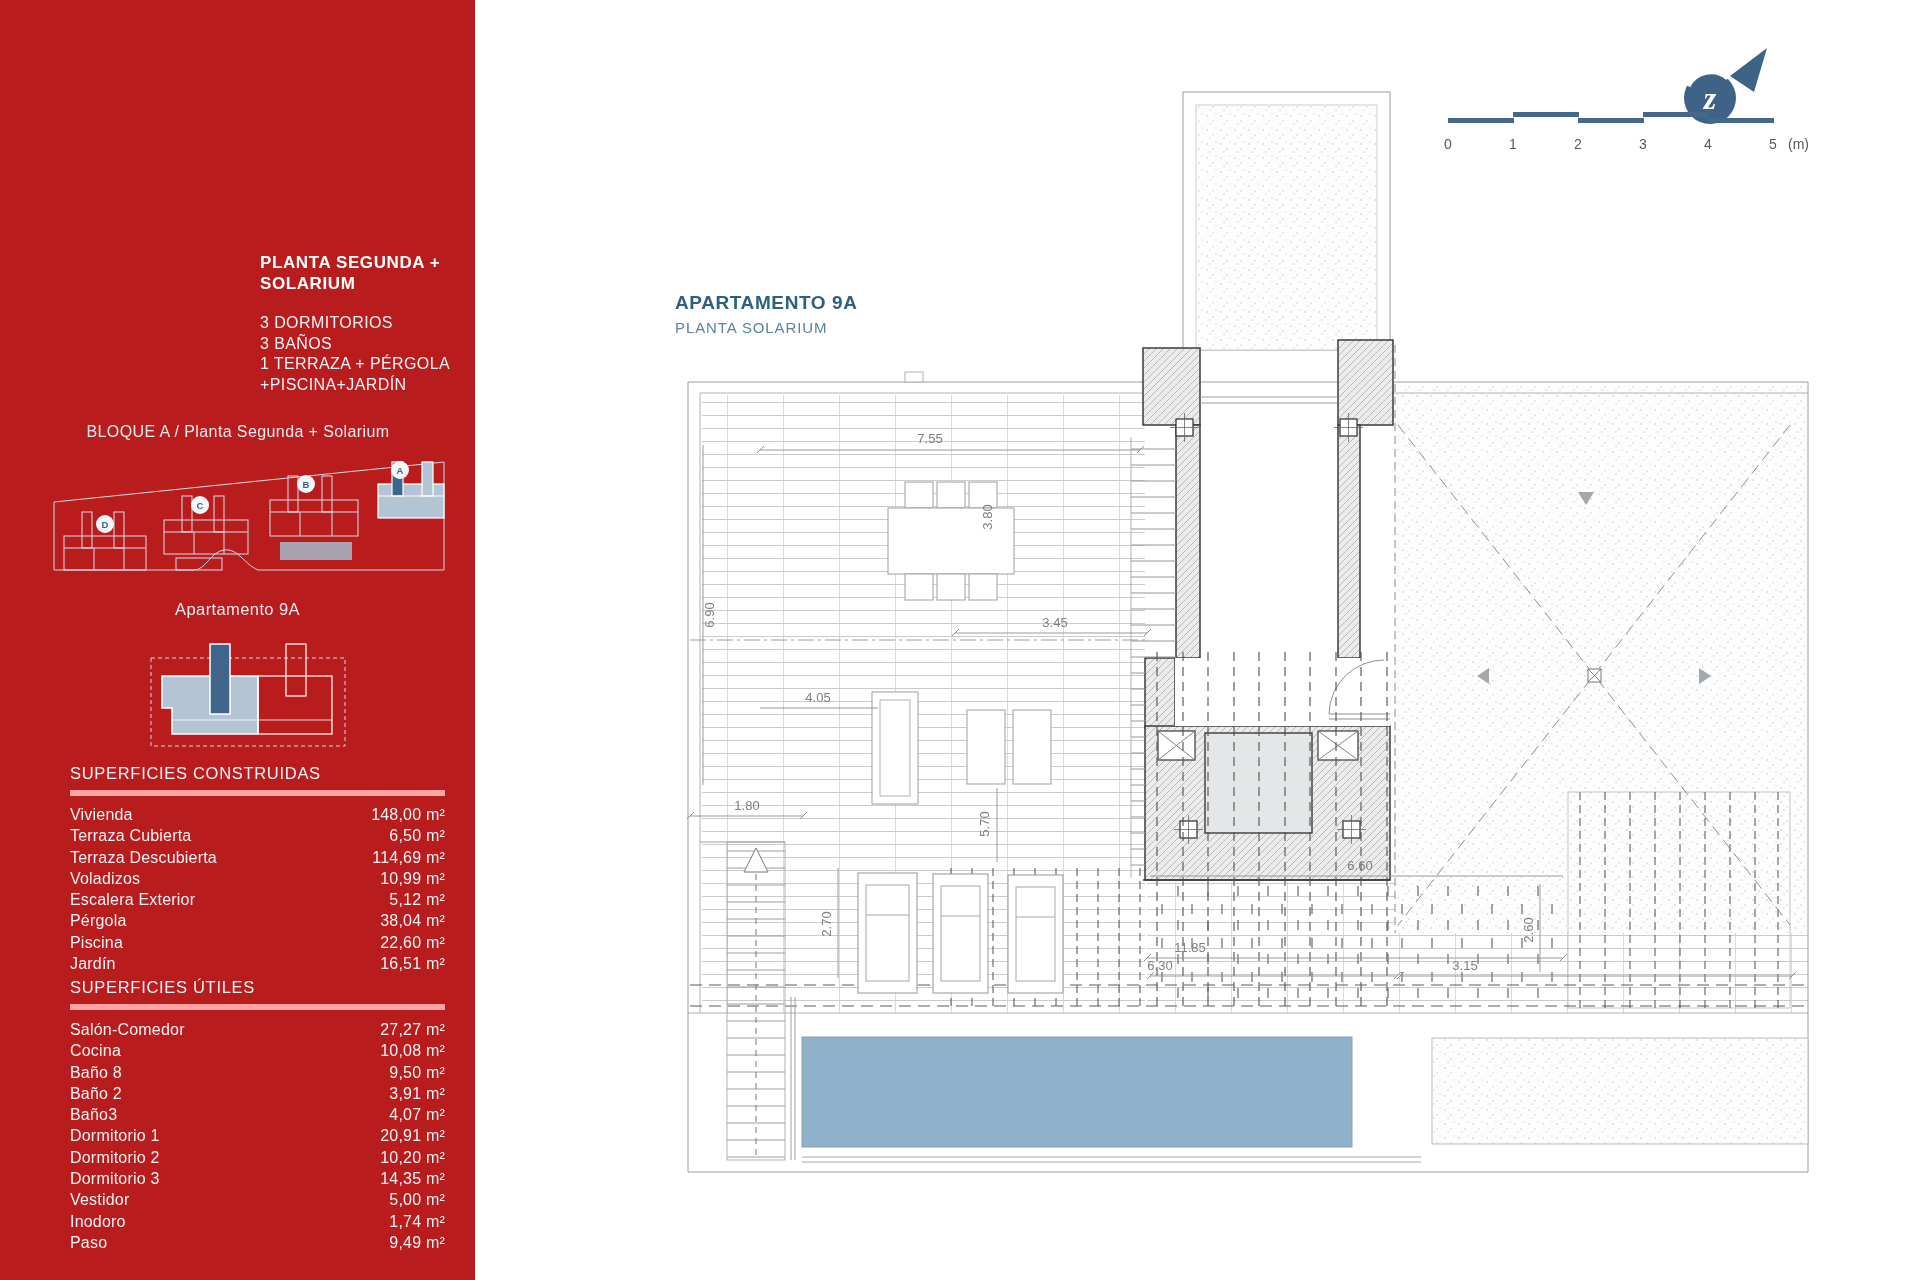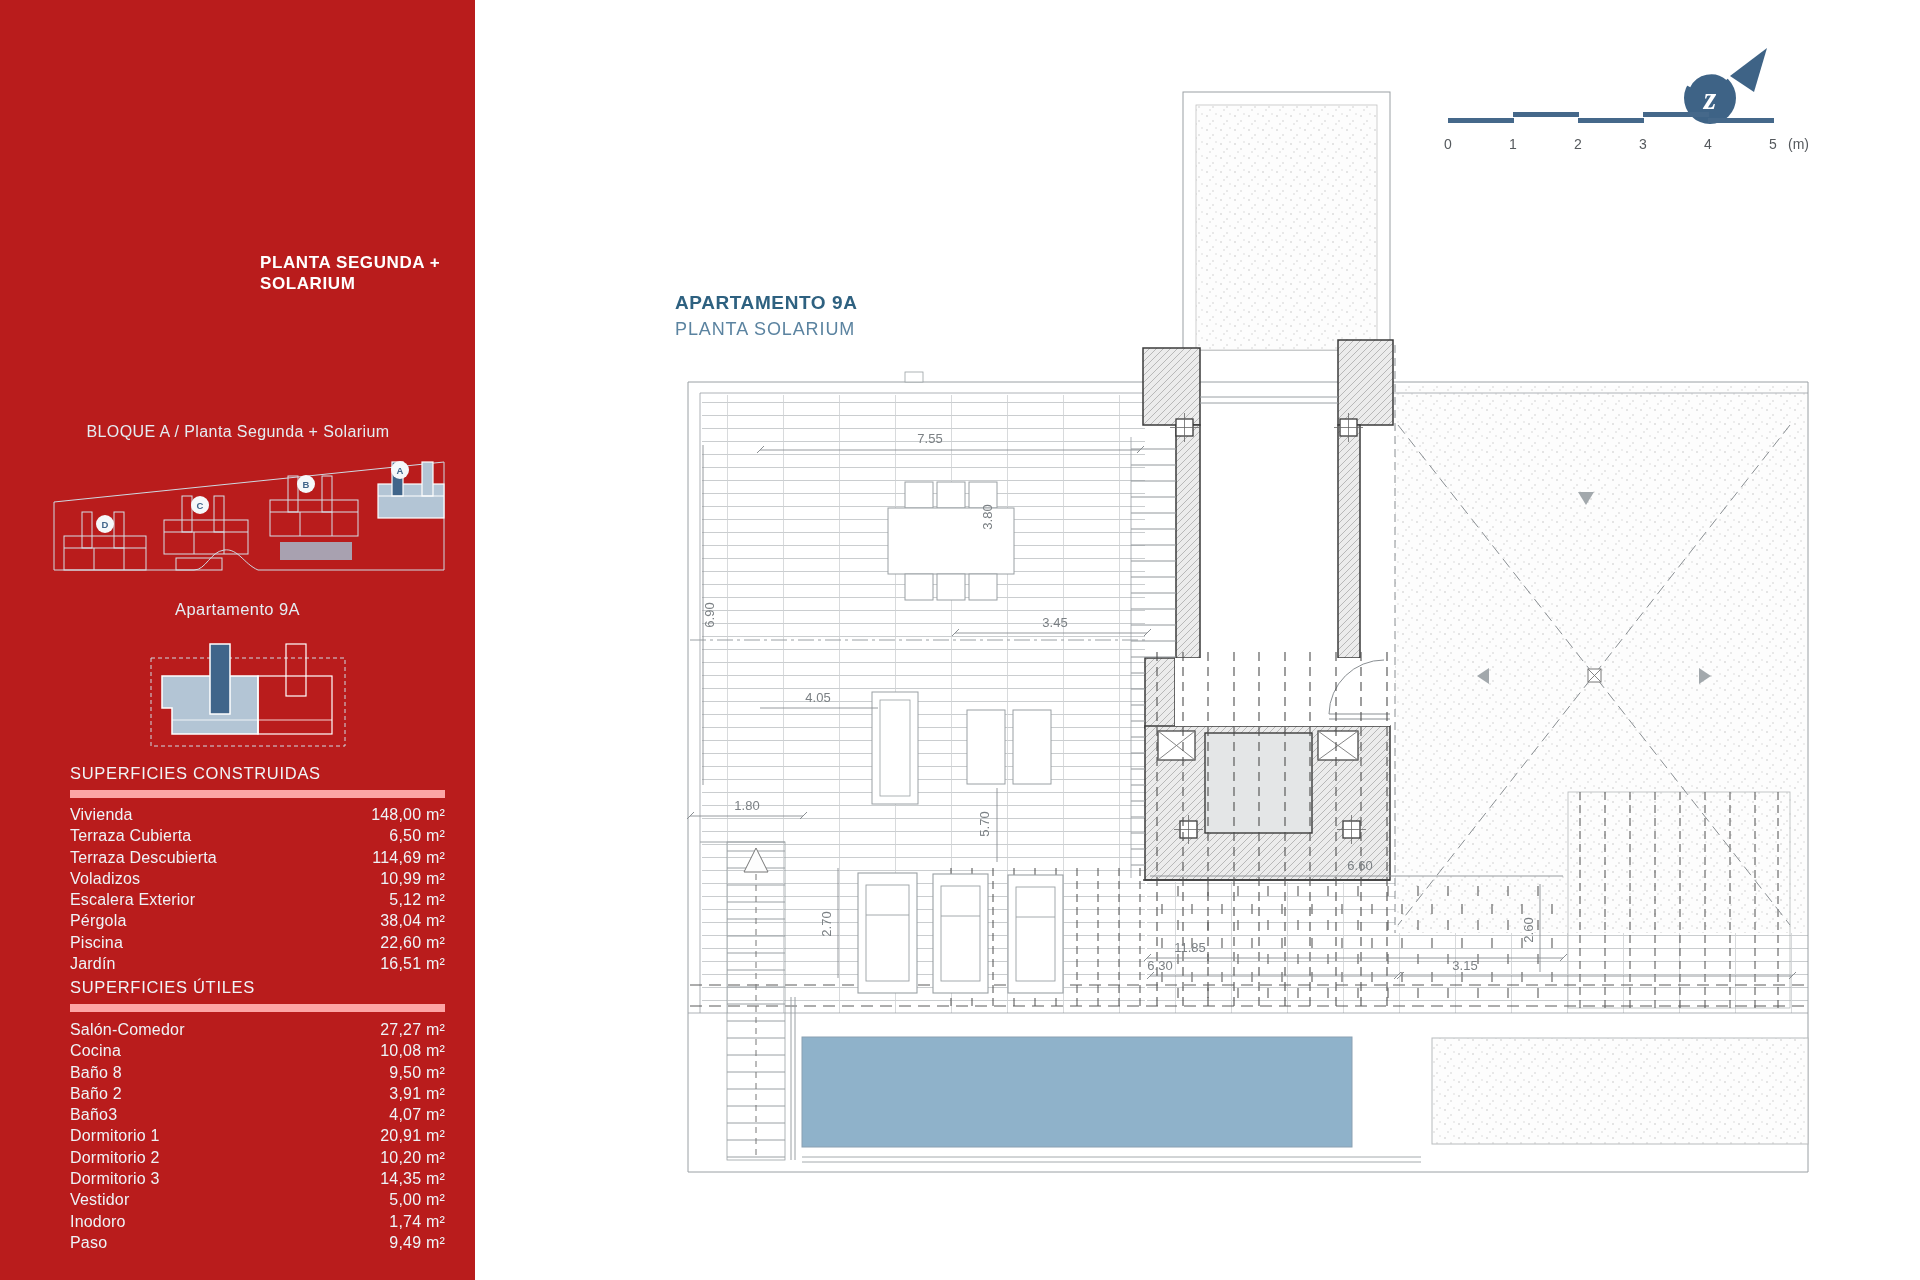--- a/index.html
+++ b/index.html
@@ -12,30 +12,30 @@
             line-height:21px;letter-spacing:.6px;color:#fff}
   .features{position:absolute;left:260px;top:313px;font-size:16px;line-height:20.5px;
             letter-spacing:.4px;font-weight:400;color:#f0f4f8}
   .block-label{position:absolute;left:28px;top:423px;width:420px;text-align:center;
                font-size:16px;font-weight:300;letter-spacing:.4px;color:#e4ecf2}
   .site-svg{position:absolute;left:48px;top:448px}
   .apt-label{position:absolute;left:0;top:600px;width:475px;text-align:center;
              font-size:16.5px;font-weight:300;letter-spacing:.4px;color:#e4ecf2}
   .unit-svg{position:absolute;left:148px;top:628px}
   .sb-heading{position:absolute;left:70px;width:375px;font-size:16.5px;font-weight:400;
-              letter-spacing:.7px;color:#f0f4f8;border-bottom:8px solid #fca5a5;padding-bottom:7px}
+              letter-spacing:.7px;color:#f0f4f8;border-bottom:6px solid #fca5a5;padding-bottom:7px}
   .tbl{position:absolute;left:70px;width:375px}
   .row{display:flex;justify-content:space-between;height:21.3px;font-size:16px;
        font-weight:300;letter-spacing:.2px;color:#eef3f7}
   .row .val{text-align:center}
 
   
   .plan-header{position:absolute;left:675px;top:292px}
   .plan-title{font-size:19px;font-weight:700;color:#2e6180;letter-spacing:.6px}
-  .plan-sub{font-size:18px;font-weight:400;color:#5b83a0;letter-spacing:.9px;margin-top:5px}
+  .plan-sub{font-size:15px;font-weight:400;color:#5b83a0;letter-spacing:.9px;margin-top:5px}
 
   
   .scalebar{position:absolute;left:1448px;top:112px;width:380px;height:50px}
   .sseg{position:absolute;height:5px;background:#45688a;width:66px}
   .sseg:nth-of-type(1){left:0;top:6px}
   .sseg:nth-of-type(2){left:65px;top:0}
   .sseg:nth-of-type(3){left:130px;top:6px}
   .sseg:nth-of-type(4){left:195px;top:0}
   .sseg:nth-of-type(5){left:260px;top:6px}
   .scale-labels{position:absolute;left:0;top:24px;width:330px;height:20px}
@@ -56,20 +56,26 @@
 </head>
 <body>
 
 <aside class="sidebar">
 
   <div class="sb-title">
     <div>PLANTA SEGUNDA +</div>
     <div>SOLARIUM</div>
   </div>
 
+  <div class="features">
+    <div>3 DORMITORIOS</div>
+      <div>3 BAÑOS</div>
+      <div>1 TERRAZA + PÉRGOLA</div>
+      <div>+PISCINA+JARDÍN</div>
+  </div>
 
   <div class="block-label">BLOQUE A / Planta Segunda + Solarium</div>
 
   <svg class="site-svg" width="400" height="130" viewBox="0 0 400 130">
     <g stroke="#cfd9e2" fill="none" stroke-width="1">
       <path d="M6 54 L396 14 M6 54 V122 M6 122 H146 C158 122 162 104 176 102 C190 100 196 116 210 122 H396 M396 14 V122"></path>
     </g>
 
     <g stroke="#d5dee6" fill="none" stroke-width="1">
       <rect x="16" y="88" width="82" height="34"></rect>

